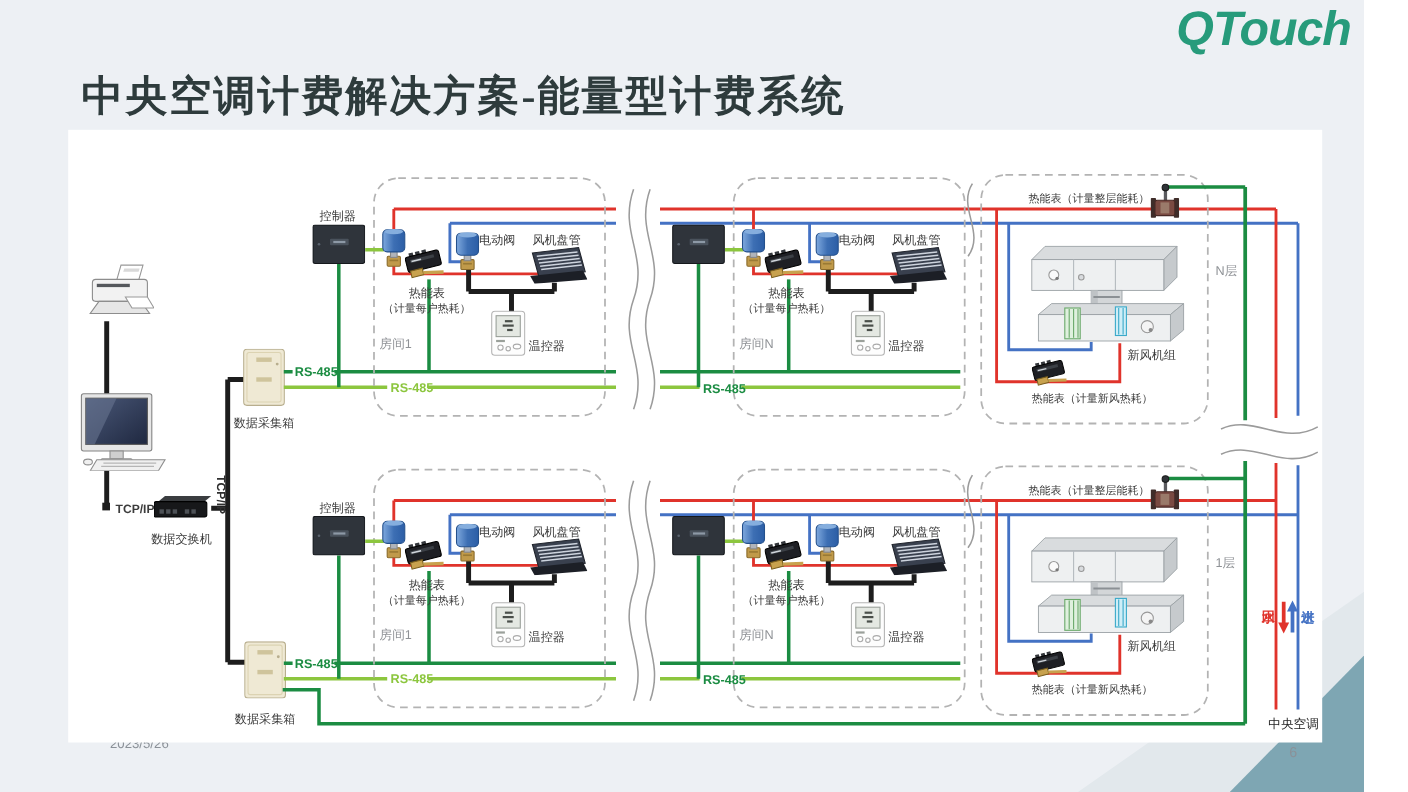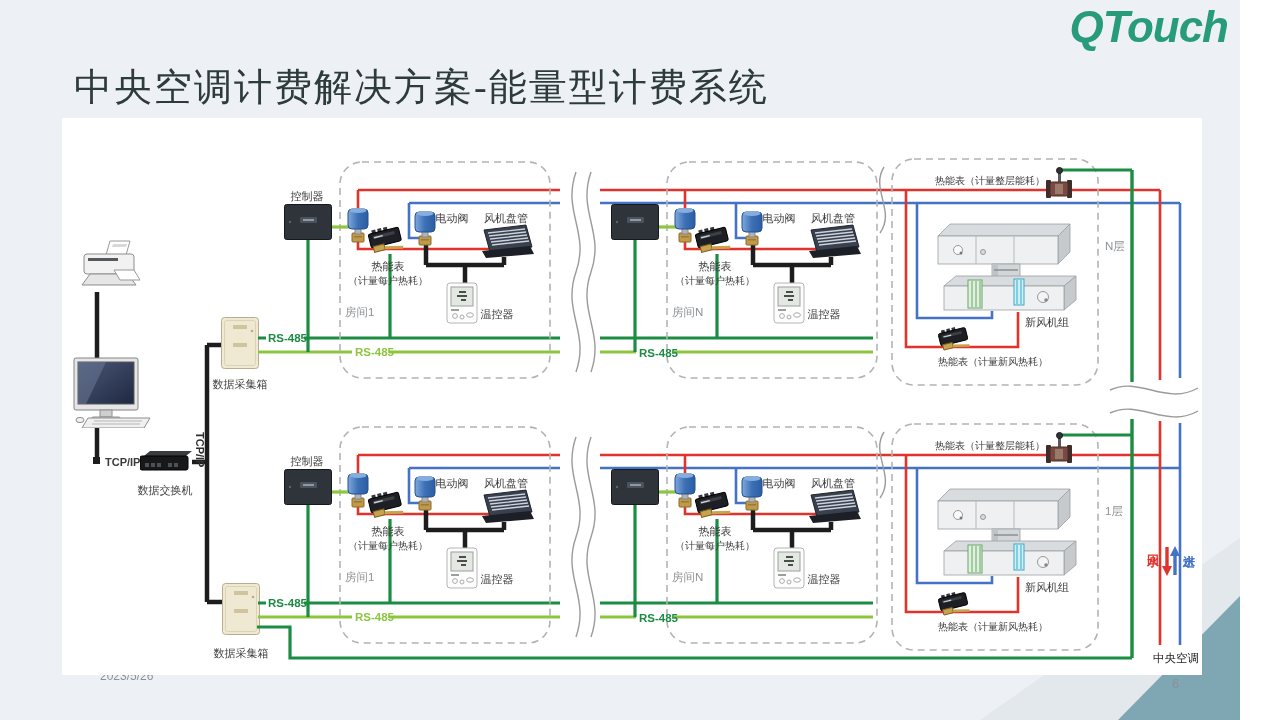--- a/index.html
+++ b/index.html
@@ -11,21 +11,21 @@
   .corner-teal{position:absolute;right:0;bottom:0;width:122px;height:124px;background:#7ea6b3;
     clip-path:polygon(100% 0,100% 100%,0 100%);z-index:2;}
   
   .logo{position:absolute;top:2px;right:12px;display:flex;align-items:baseline;gap:16px;z-index:3;}
   .logo-en{font-family:"Liberation Sans",sans-serif;font-style:italic;font-weight:900;
     font-size:44px;color:#279b7b;letter-spacing:-1px;}
   .logo-cn{font-family:"Liberation Sans",sans-serif;font-weight:700;font-size:40px;
     color:#3f4b4d;letter-spacing:9px;}
   
   .title{position:absolute;left:74px;top:62px;margin:0;font-family:"Liberation Serif",serif;
-    font-weight:400;font-size:38px;letter-spacing:2px;color:#2e3b3c;z-index:3;white-space:nowrap;}
+    font-weight:700;font-size:38px;letter-spacing:2px;color:#2e3b3c;z-index:3;white-space:nowrap;}
   
   .footer-date{position:absolute;left:100px;top:669px;font-size:12px;color:#8b9198;z-index:3;}
   .footer-page{position:absolute;left:1172px;top:676px;font-size:13px;color:#8b9198;z-index:3;}
   
   .panel{position:absolute;left:62px;top:118px;width:1140px;height:557px;background:#ffffff;z-index:4;}
   .panel svg{display:block;}
   svg text{font-family:"Liberation Sans",sans-serif;}
   .t{font-size:11px;fill:#3c3c3c;}
   .sm{font-size:10px;fill:#3c3c3c;}
   .dim{font-size:11.5px;fill:#8f9296;}

